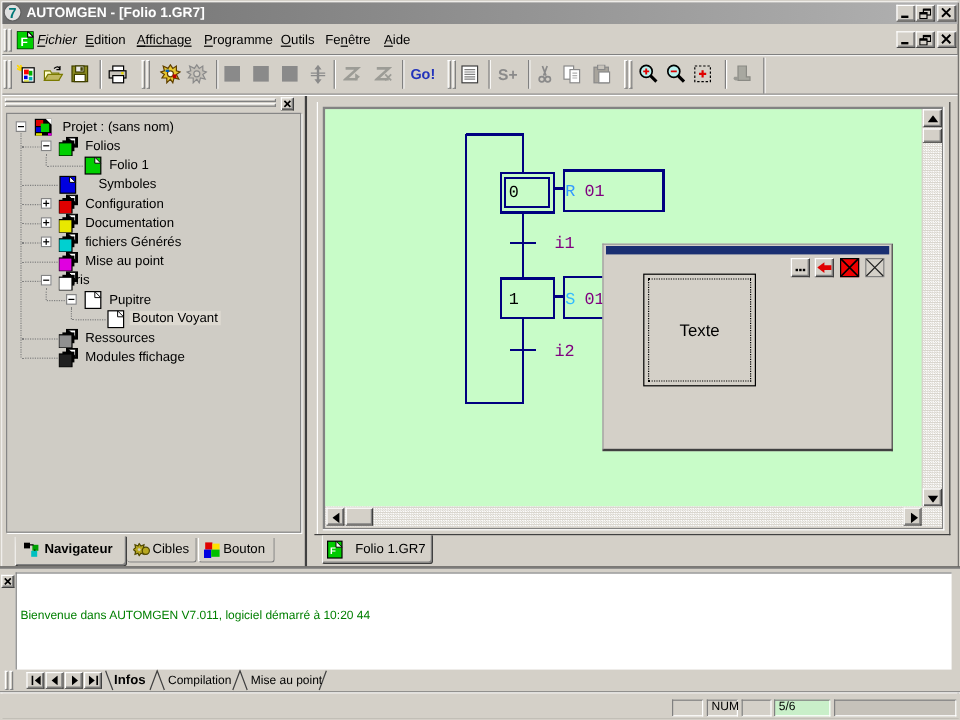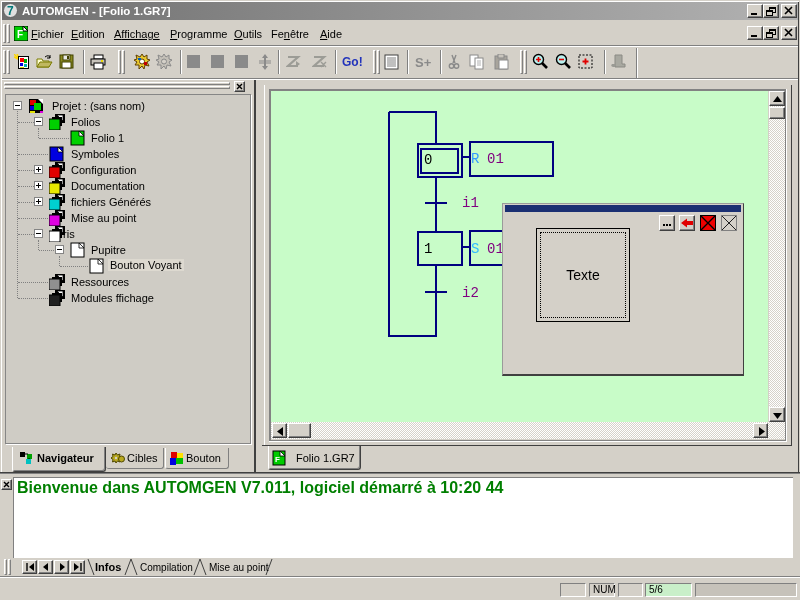--- a/index.html
+++ b/index.html
@@ -40,21 +40,21 @@
     <path d="M1,1 L8,8 M8,1 L1,8" stroke="#000" stroke-width="1.6"></path>
   </svg>
 
 <div class="abs grip-v" style="left:3px;top:24px;height:19px;"></div>
 <div class="abs grip-v" style="left:7px;top:24px;height:19px;"></div>
 <svg class="abs" style="left:14px;top:26px;" width="14" height="15">
   <rect x="0" y="0" width="14" height="15" fill="#00d000" stroke="#000" stroke-width="1"></rect>
   <polygon points="9,0 14,5 9,5" fill="#fff" stroke="#000" stroke-width="1"></polygon>
   <text x="3" y="12" font-size="10" font-weight="bold" fill="#fff" font-family="Liberation Sans">F</text>
 </svg>
-<div class="abs txt11" style="left:31px;top:28px;"><u>F</u>ichier</div>
+<div class="abs txt11" style="left:31px;top:28px;font-style:italic;"><u>F</u>ichier</div>
 <div class="abs txt11" style="left:71px;top:28px;"><u>E</u>dition</div>
 <div class="abs txt11" style="left:114px;top:28px;text-decoration:underline;"><u>A</u>ffichage</div>
 <div class="abs txt11" style="left:170px;top:28px;"><u>P</u>rogramme</div>
 <div class="abs txt11" style="left:234px;top:28px;"><u>O</u>utils</div>
 <div class="abs txt11" style="left:271px;top:28px;">Fe<u>n</u>être</div>
 <div class="abs txt11" style="left:320px;top:28px;"><u>A</u>ide</div>
 
 <div class="abs raised" style="left:747px;top:26px;width:16px;height:14px;"></div>
 <div class="abs raised" style="left:763px;top:26px;width:16px;height:14px;"></div>
 <div class="abs raised" style="left:781px;top:26px;width:16px;height:14px;"></div>
@@ -340,21 +340,21 @@
   <rect x="6" y="0" width="10" height="9" fill="#000"></rect>
   <polygon points="8,1 14,1 14,7" fill="#fff" stroke="#000" stroke-width="0.8"></polygon>
   <rect x="3" y="3" width="10" height="9" fill="#000"></rect>
   <rect x="0" y="5" width="11" height="11" fill="#202020" stroke="#000"></rect>
 </g>
     </svg>
 
 <div class="trow" style="left:52px;top:100px;text-align:right;">Projet : (sans nom)</div>
 <div class="trow" style="left:71px;top:116px;">Folios</div>
 <div class="trow" style="left:91px;top:132px;">Folio 1</div>
-<div class="trow" style="left:71px;top:148px;">Symboles</div>
+<div class="trow" style="left:82px;top:148px;">Symboles</div>
 <div class="trow" style="left:71px;top:164px;">Configuration</div>
 <div class="trow" style="left:71px;top:180px;text-align:right;">Documentation</div>
 <div class="trow" style="left:71px;top:196px;">fichiers Générés</div>
 <div class="trow" style="left:71px;top:212px;">Mise au point</div>
 <div class="trow" style="left:60px;top:228px;">Iris</div>
 <div class="trow" style="left:91px;top:244px;">Pupitre</div>
 <div class="trow" style="left:108px;top:259px;background:#ddd9d0;padding:0 2px;">Bouton Voyant</div>
 <div class="trow" style="left:71px;top:276px;">Ressources</div>
 <div class="trow" style="left:71px;top:292px;">Modules ffichage</div>
 </div>
@@ -495,21 +495,21 @@
 
 <div id="msgpanel">
 <div class="abs" style="left:0px;top:472px;width:800px;height:105px;background:#d4d0c8;"></div>
 <div class="abs" style="left:0px;top:472px;width:800px;height:1px;background:#404040;"></div>
 <div class="abs" style="left:0px;top:473px;width:800px;height:1px;background:#808080;"></div>
 <div class="abs raised" style="left:1px;top:479px;width:11px;height:11px;"></div>
 <svg class="abs" style="left:3px;top:481px;" width="7" height="7">
       <path d="M1,1 L6,6 M6,1 L1,6" stroke="#000" stroke-width="1.4"></path>
     </svg>
 <div class="abs" style="left:13px;top:477px;width:780px;height:81px;background:#fff;border-left:1px solid #808080;border-top:1px solid #808080;"></div>
-<div class="abs" style="left:17px;top:479px;font-size:16px;color:#007f00;white-space:nowrap;font-weight:bold;">Bienvenue dans AUTOMGEN V7.011, logiciel démarré à 10:20 44</div>
+<div class="abs" style="left:17px;top:508px;font-size:10px;color:#007f00;white-space:nowrap;">Bienvenue dans AUTOMGEN V7.011, logiciel démarré à 10:20 44</div>
 
 <div class="abs raised" style="left:22px;top:560px;width:15px;height:14px;"></div>
 <svg class="abs" style="left:26px;top:563px;" width="8" height="8">
       <path d="M1,0 V8" stroke="#000" stroke-width="1.4"></path>
       <polygon points="8,0 8,8 3,4" fill="#000"></polygon>
     </svg>
 <div class="abs raised" style="left:38px;top:560px;width:15px;height:14px;"></div>
 <svg class="abs" style="left:42px;top:563px;" width="8" height="8">
       <polygon points="6,0 6,8 1,4" fill="#000"></polygon>
     </svg>

